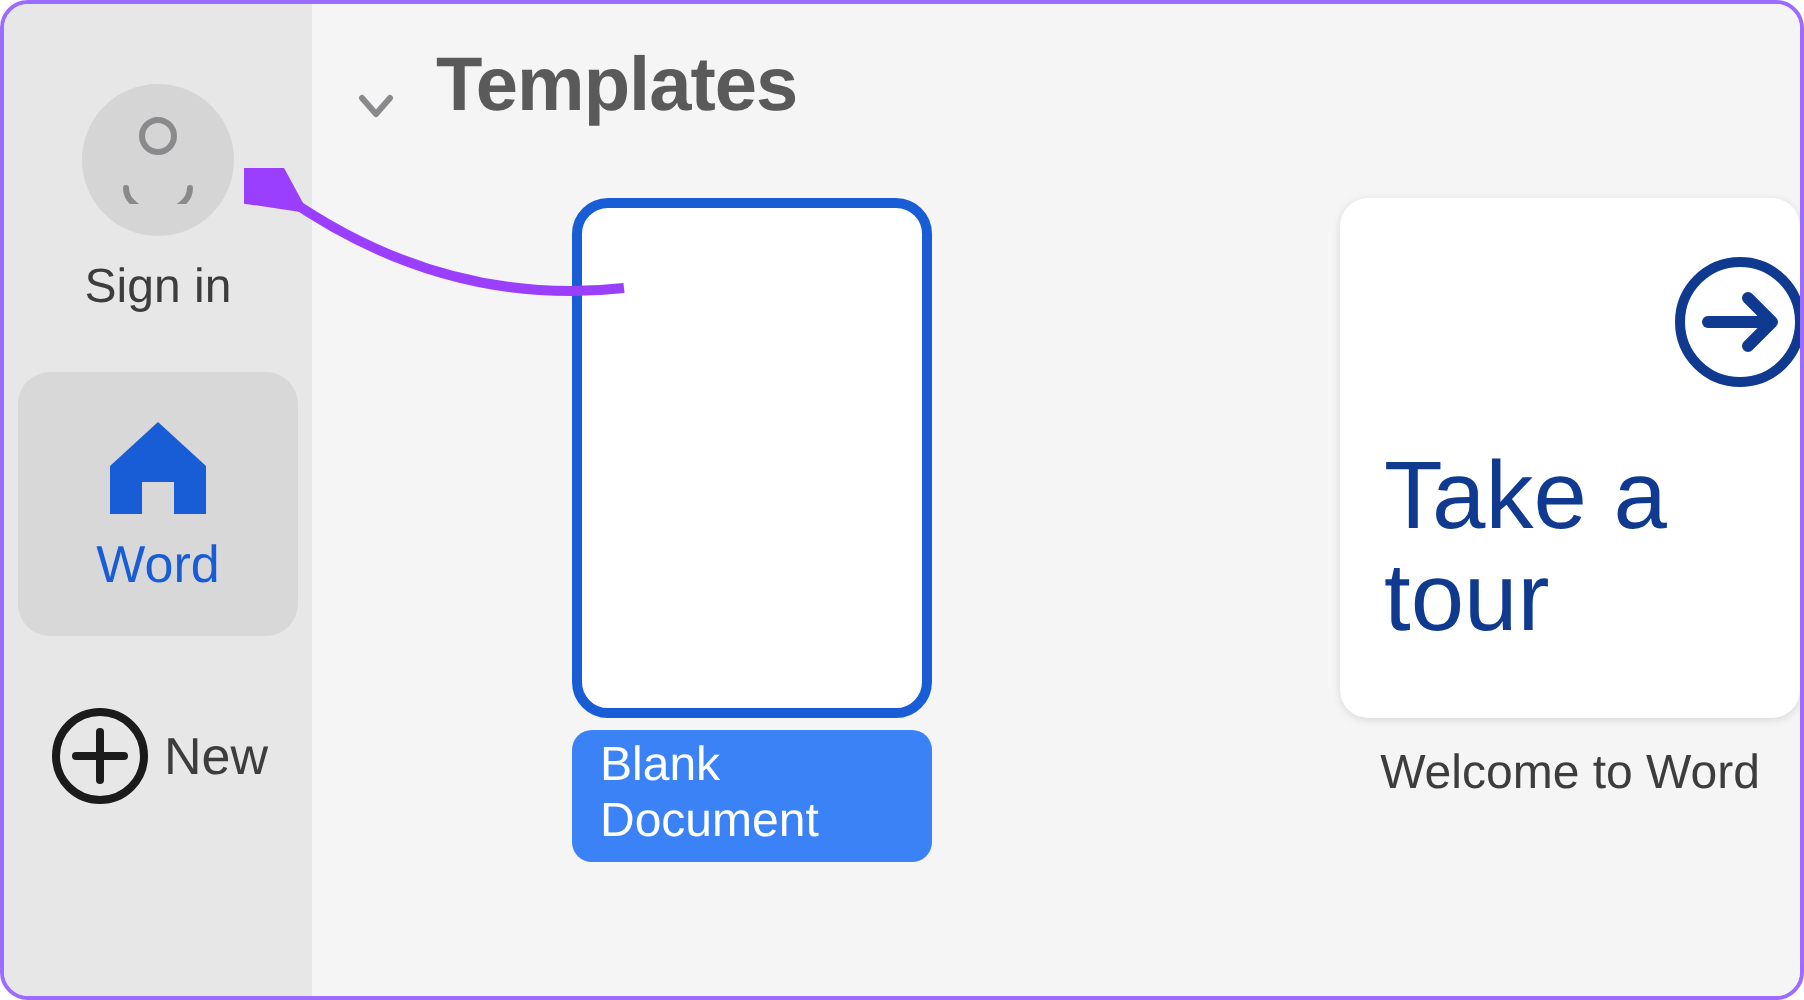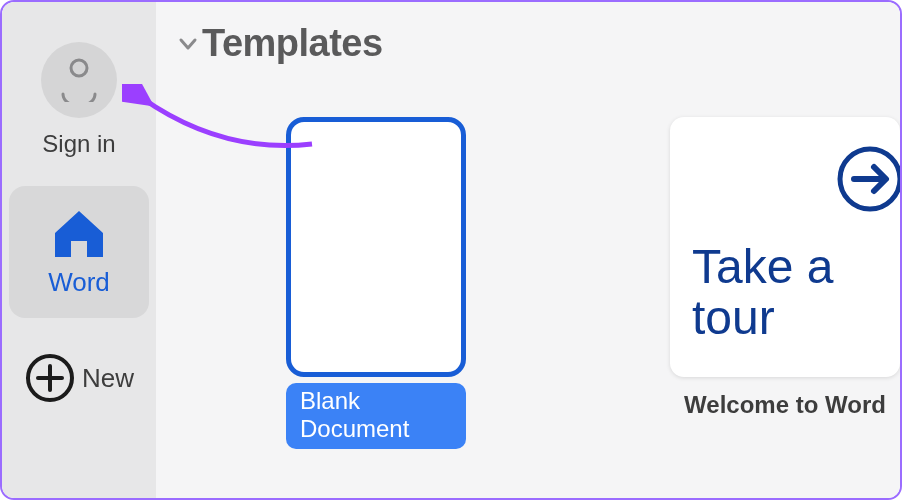--- a/index.html
+++ b/index.html
@@ -48,21 +48,21 @@
 
   .new-group { display:flex; flex-direction:row; align-items:center; gap:6px; margin-top: 6px; cursor:pointer; }
 
   
   .main {
     flex: 1;
     background: #f5f5f6;
     padding: 20px 0 0 20px;
     position: relative;
   }
-  .section-header { display:flex; align-items:center; gap:2px; margin-bottom: 52px; }
+  .section-header { display:flex; align-items:flex-end; gap:18px; margin-bottom: 34px; }
   .section-title { font-size: 38px; font-weight: 600; color: #5a5a5b; letter-spacing: -0.5px; }
 
   .templates-row { display:flex; gap:180px; align-items:flex-start; padding-left: 86px; }
 
   .template { display:flex; flex-direction:column; align-items:center; gap:0; cursor:pointer;padding-left:24px; }
   .thumb {
     width: 180px; height: 260px;
     background: #fff;
     border-radius: 18px;
   }
@@ -94,21 +94,21 @@
     color: #fff;
     background: #3b82f6;
     padding: 4px 14px 6px;
     border-radius: 10px;
     font-weight: 500;
   }
   .template-caption.plain {
     background: transparent;
     color: #3d3d3d;
     padding: 8px 0 0 0;
-    font-weight: 700;
+    font-weight: 400;
   }
 
   
   .annot-arrow {
     position: absolute;
     left: 120px; top: 82px;
     pointer-events: none;
   }
 </style>
 </head>

